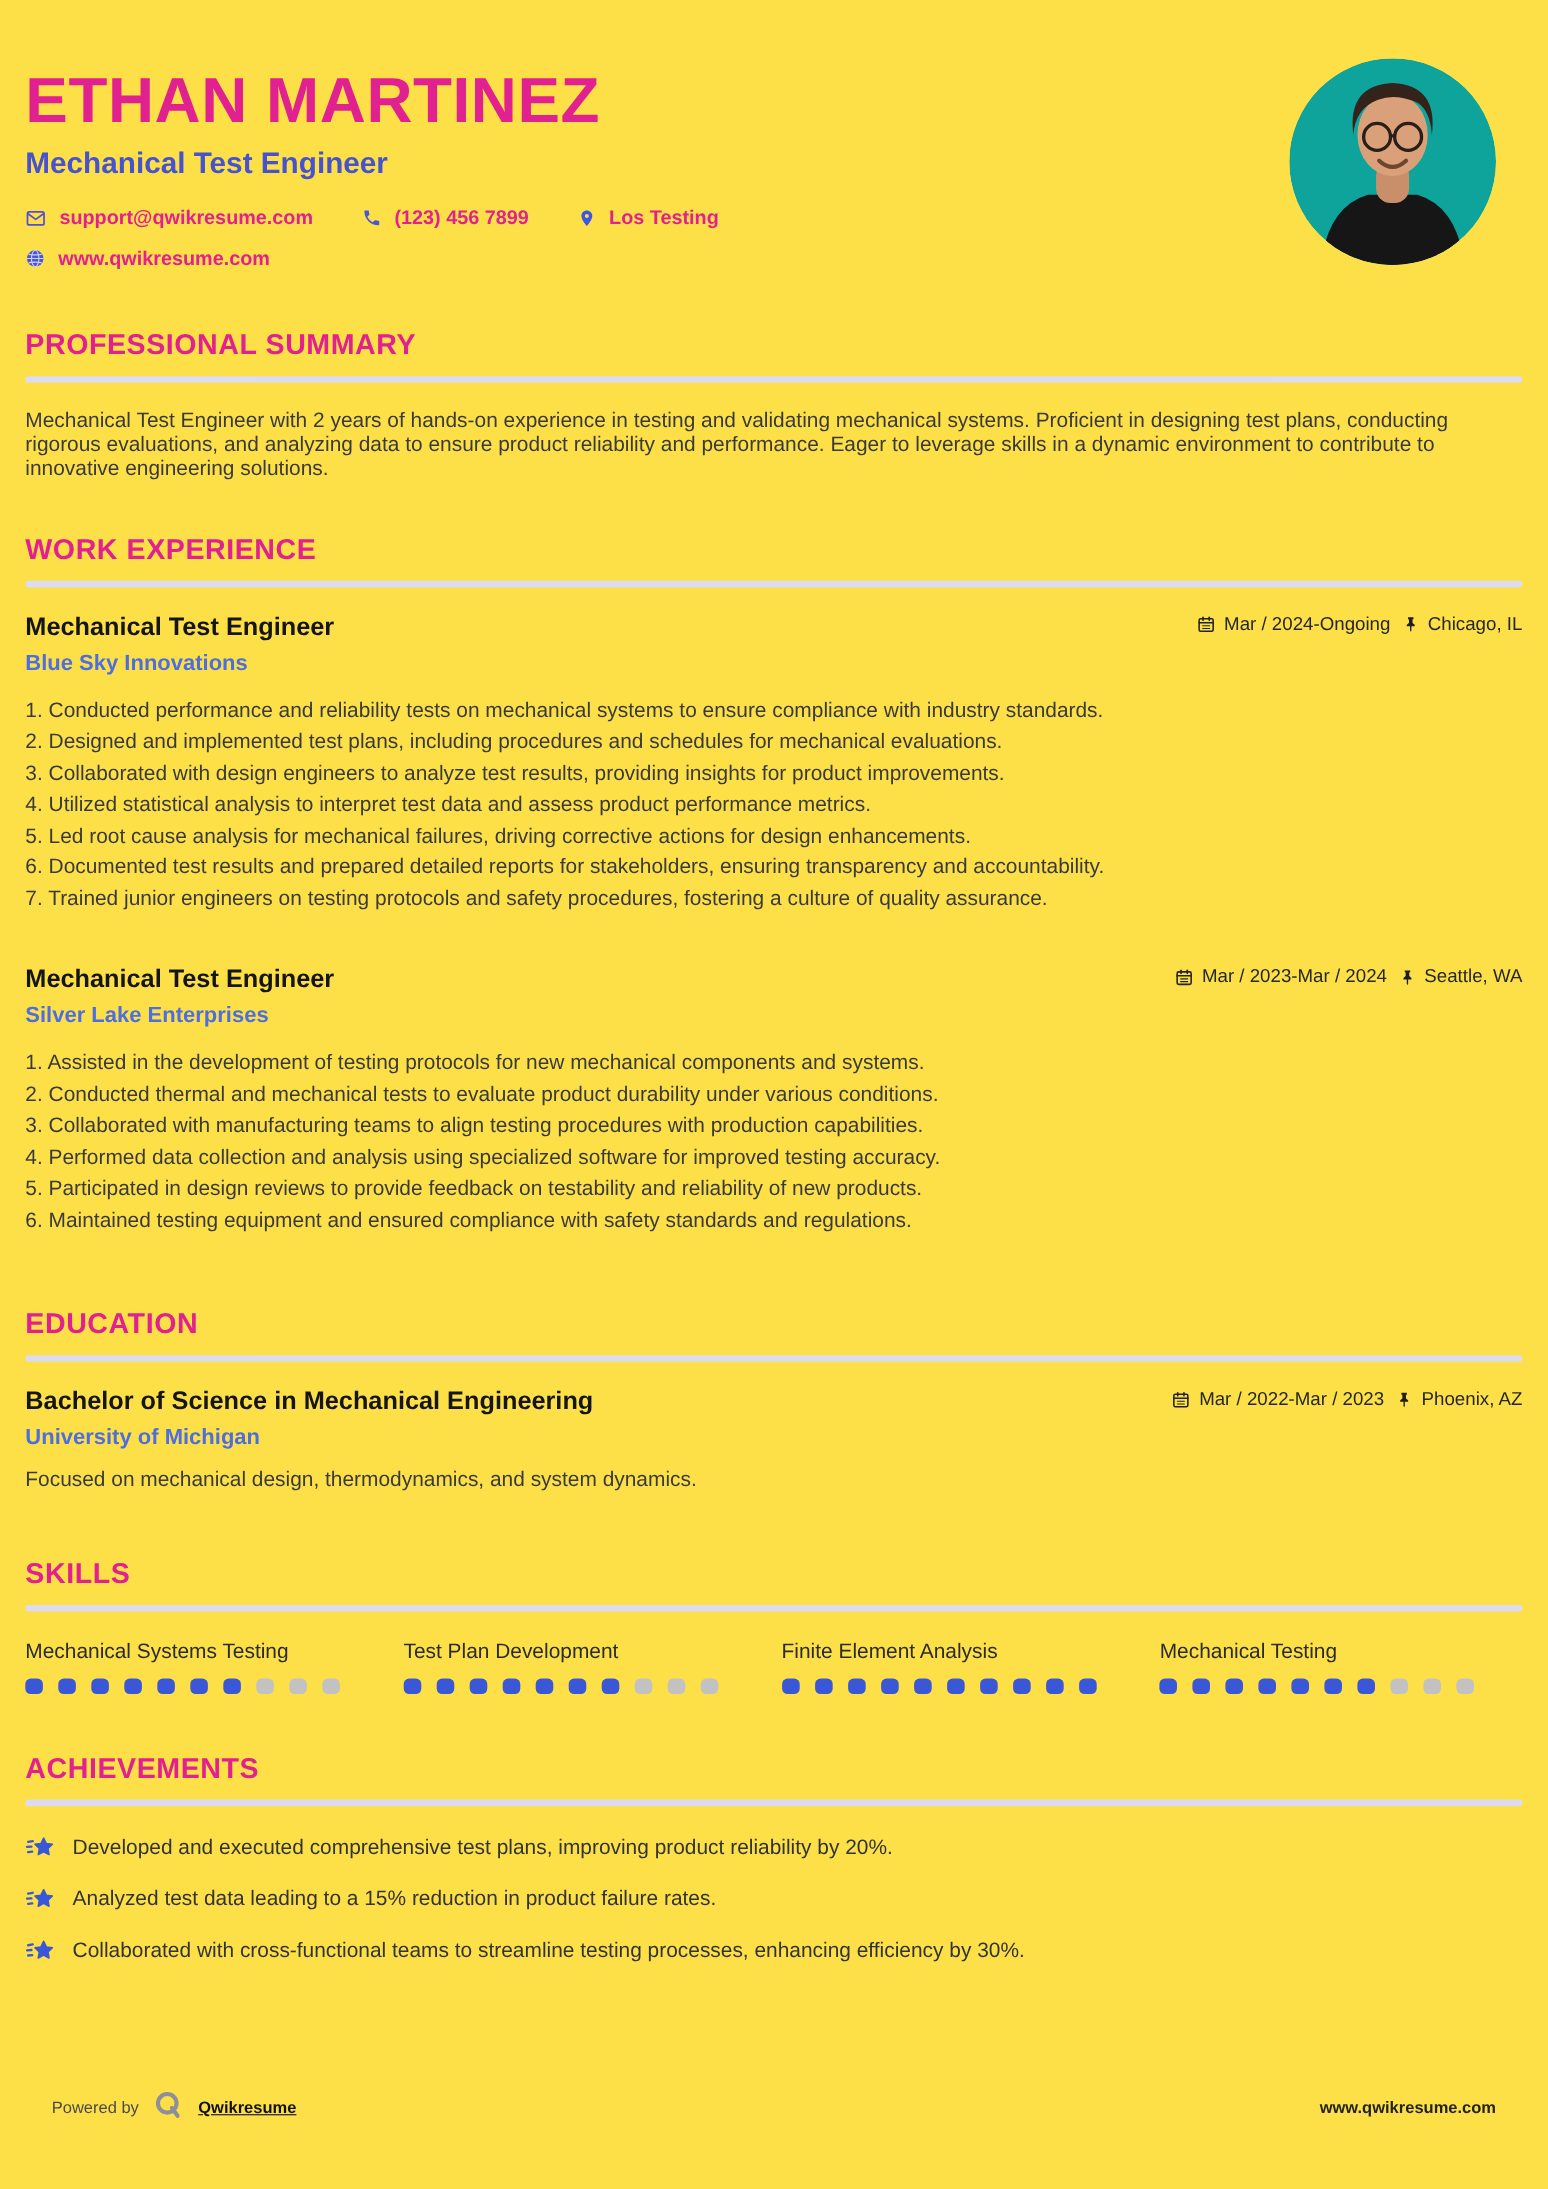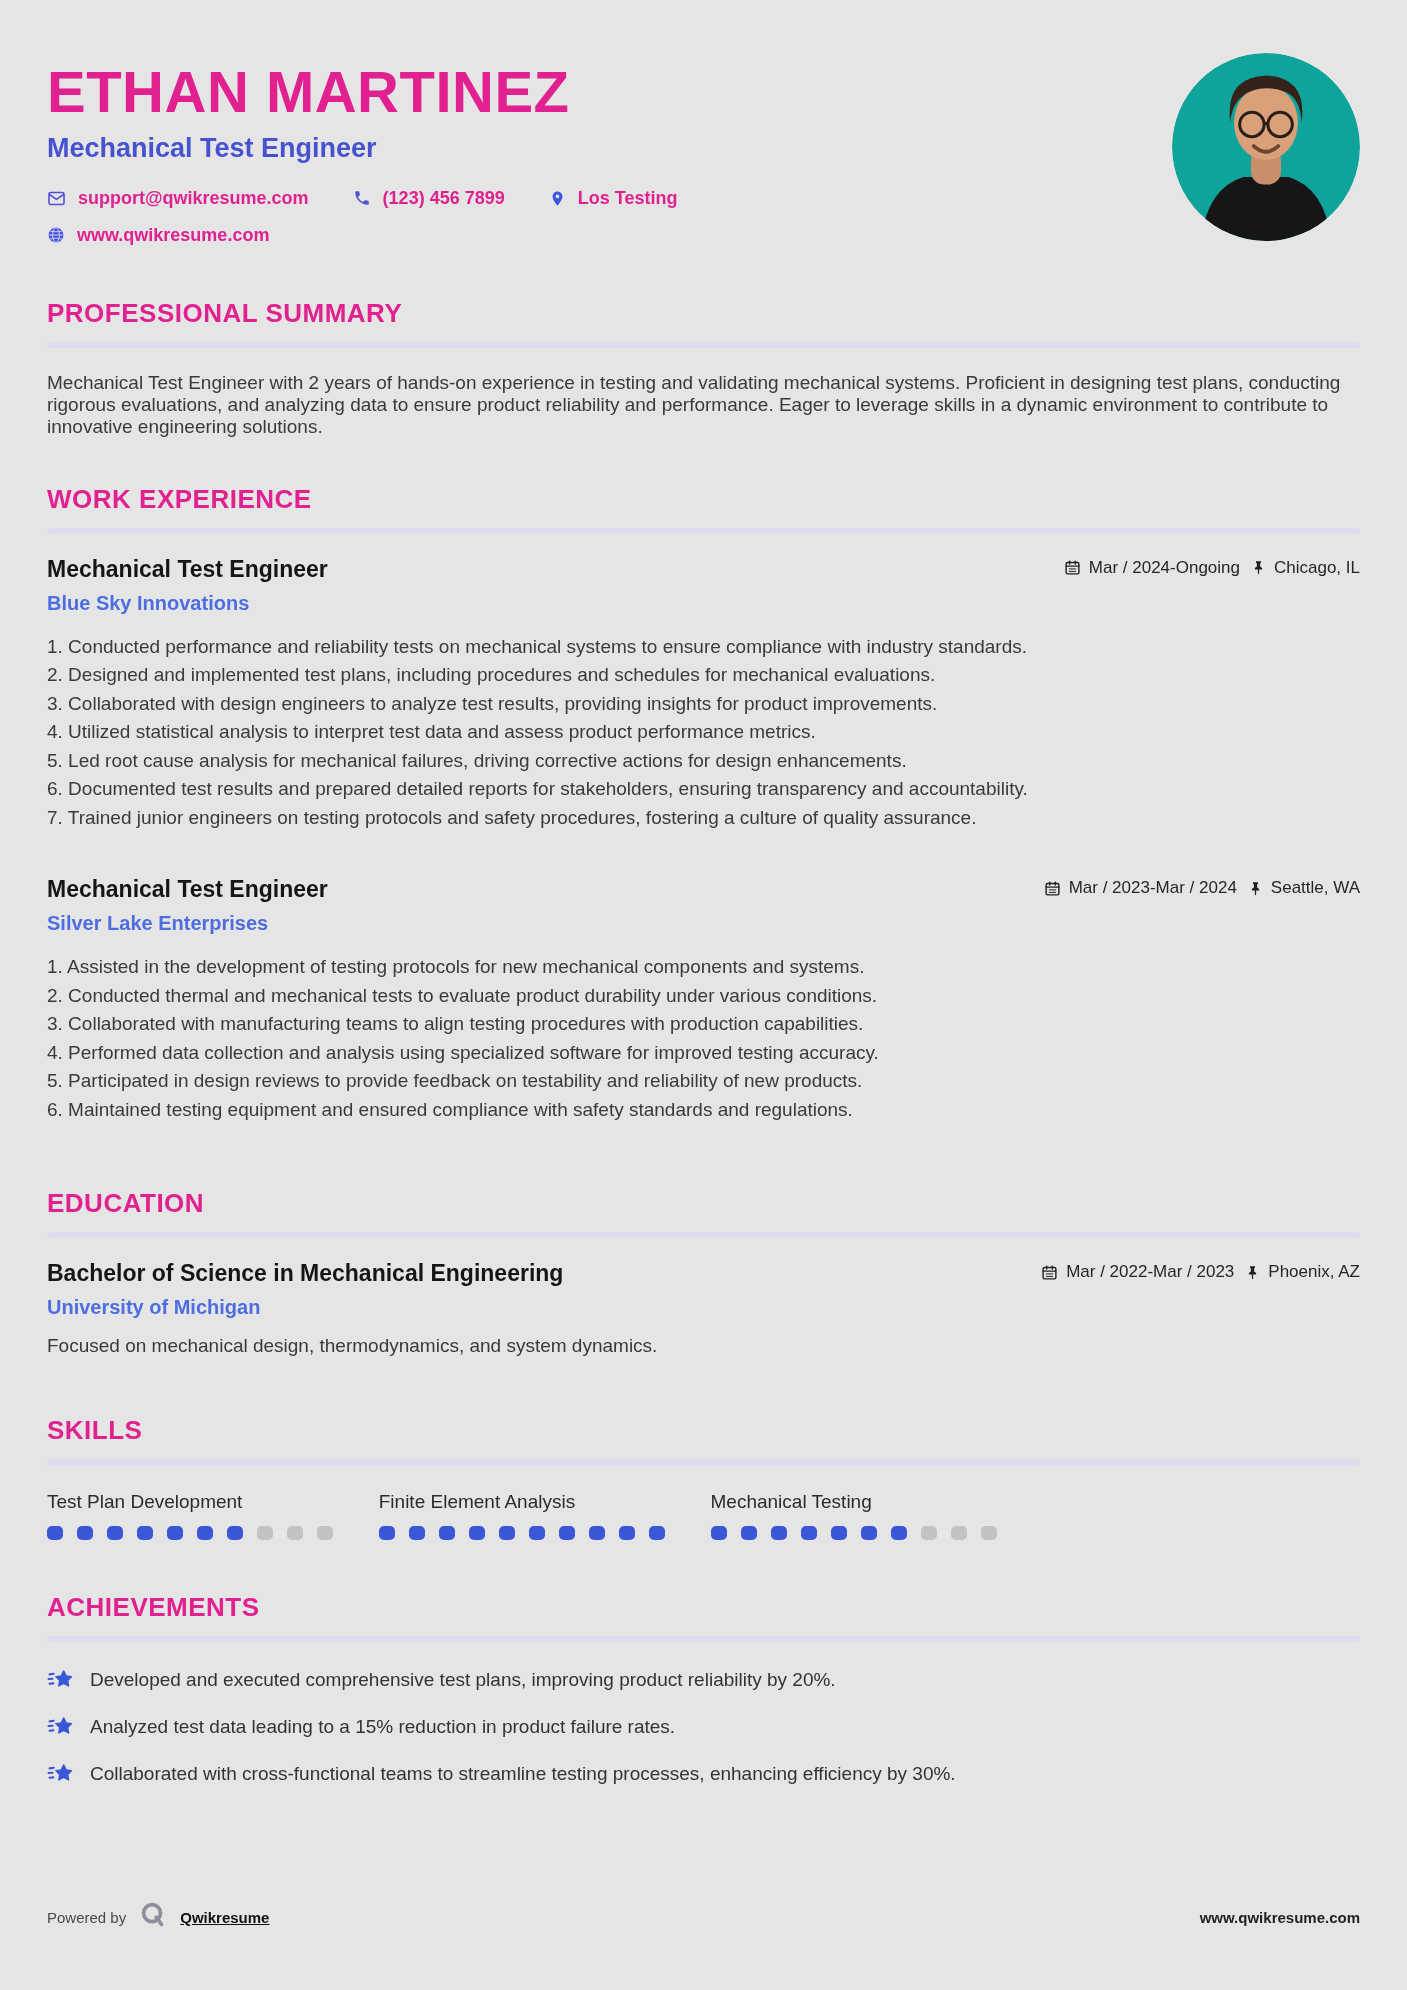--- a/index.html
+++ b/index.html
@@ -9,21 +9,21 @@
     --text-dark:#2e2e2e;
     --divider:#dcdcee;
     --dot-filled:#3a57d7;
     --dot-empty:#c2c2c2;
     --avatar-teal:#0ea49b;
     --star-blue:#3a57d7;
   }
   *{box-sizing:border-box;margin:0;padding:0;}
   html,body{background:#fff;}
   body{font-family:"Liberation Sans", sans-serif;color:var(--text-dark);}
-  .page{position:relative;width:1407px;height:1990px;margin:0 auto;background:#e5e5e5;overflow:hidden;padding:0 47px;}
+  .page{position:relative;width:1407px;height:1990px;margin:0 auto;background:#fde047;overflow:hidden;padding:0 23px;}
 
   
   .name{margin-top:62px;font-size:58px;line-height:1.05;font-weight:800;letter-spacing:.5px;color:var(--pink);}
   .job-subtitle{margin-top:10px;font-size:27px;font-weight:600;color:var(--title-blue);}
   .contact-rows{margin-top:24px;}
   .contact-row{display:flex;align-items:center;gap:44px;margin-bottom:16px;}
   .contact-item{display:flex;align-items:center;gap:12px;font-size:18px;font-weight:600;color:var(--pink);}
   .contact-item svg{display:block;}
   .avatar-wrap{position:absolute;top:53px;right:47px;width:188px;height:188px;border-radius:50%;overflow:hidden;}
   .avatar-wrap svg{display:block;width:100%;height:100%;}
@@ -274,20 +274,35 @@
         </div>
       </div>
       <p class="edu-desc">Focused on mechanical design, thermodynamics, and system dynamics.</p>
     </div>
   </section>
 
   <section class="section" id="skills-section">
     <h2 class="section-heading">SKILLS</h2>
     <div class="divider"></div>
     <div class="skills-grid" id="skills-container">
+  <div class="skill">
+    <div class="skill-name">Mechanical Systems Testing</div>
+    <div class="skill-dots">
+            <span class="dot filled"></span>
+            <span class="dot filled"></span>
+            <span class="dot filled"></span>
+            <span class="dot filled"></span>
+            <span class="dot filled"></span>
+            <span class="dot filled"></span>
+            <span class="dot filled"></span>
+            <span class="dot"></span>
+            <span class="dot"></span>
+            <span class="dot"></span>
+          </div>
+  </div>
 
   <div class="skill">
     <div class="skill-name">Test Plan Development</div>
     <div class="skill-dots">
             <span class="dot filled"></span>
             <span class="dot filled"></span>
             <span class="dot filled"></span>
             <span class="dot filled"></span>
             <span class="dot filled"></span>
             <span class="dot filled"></span>

